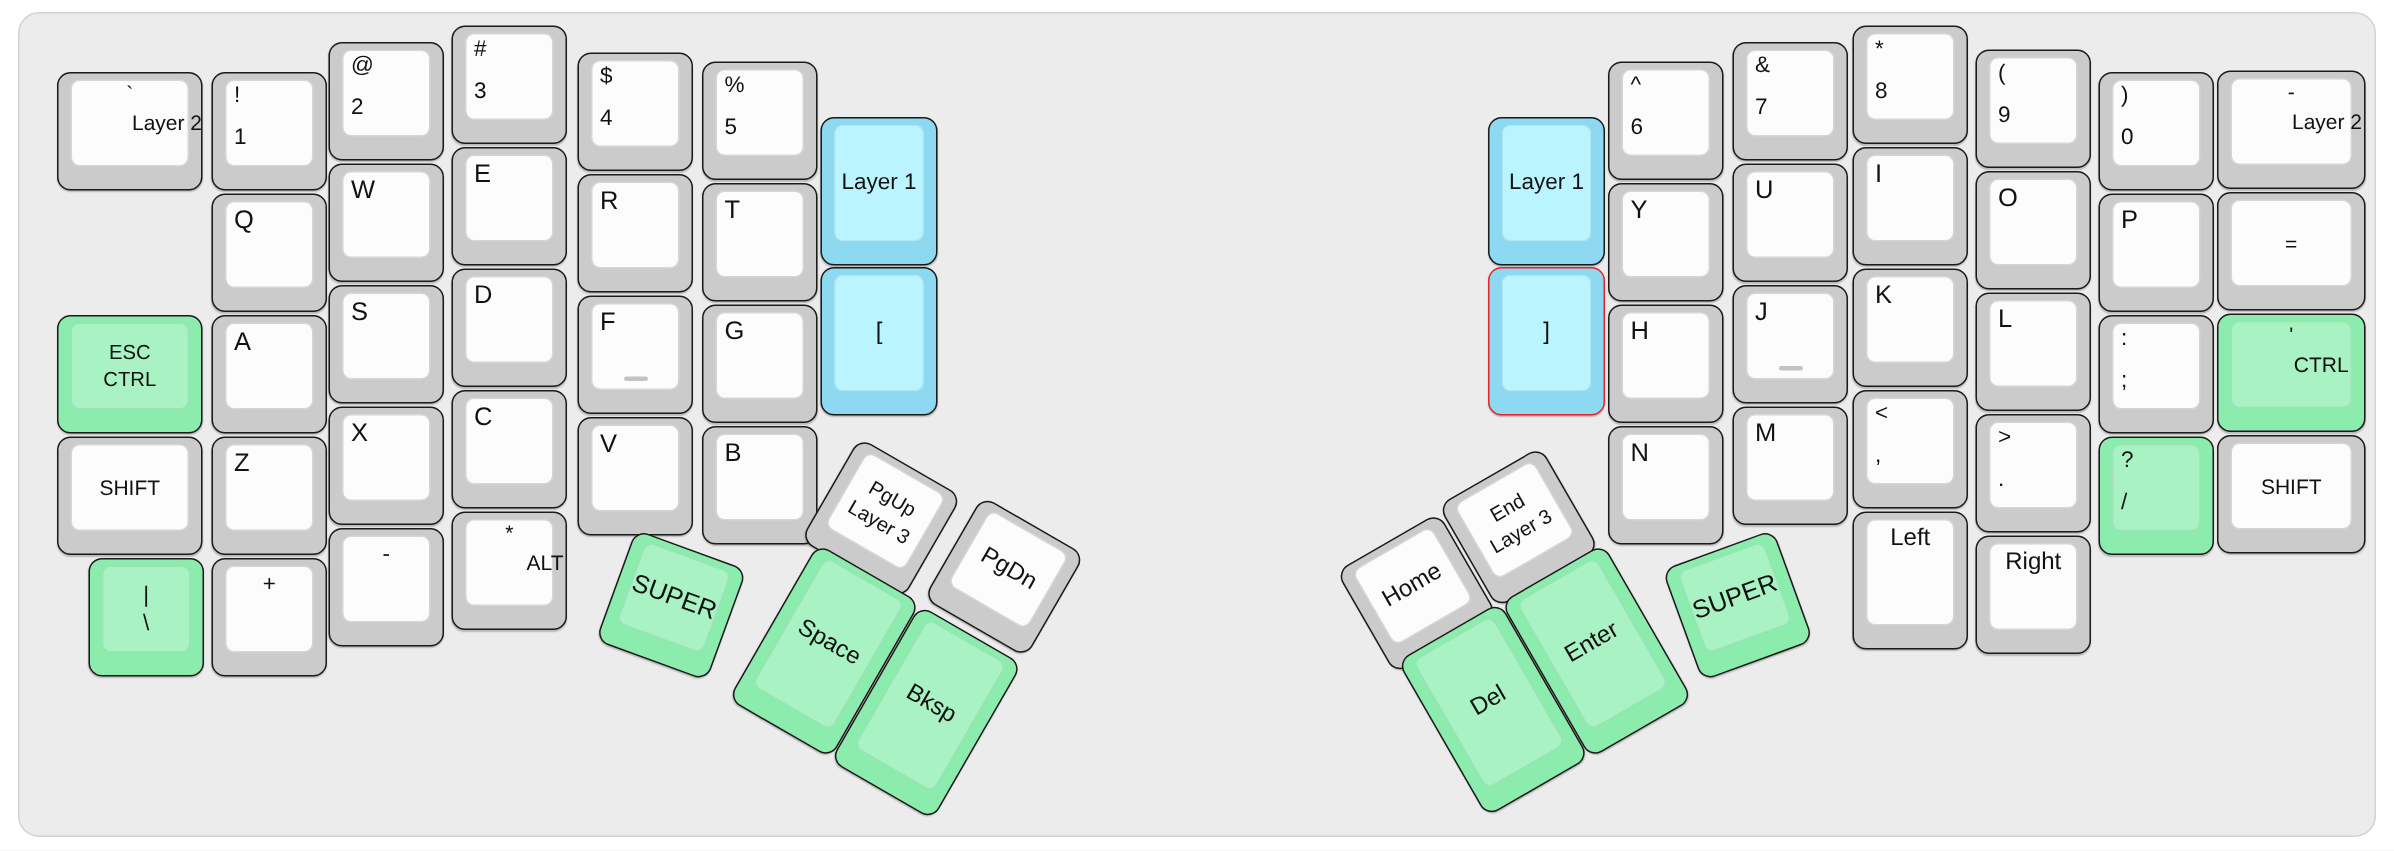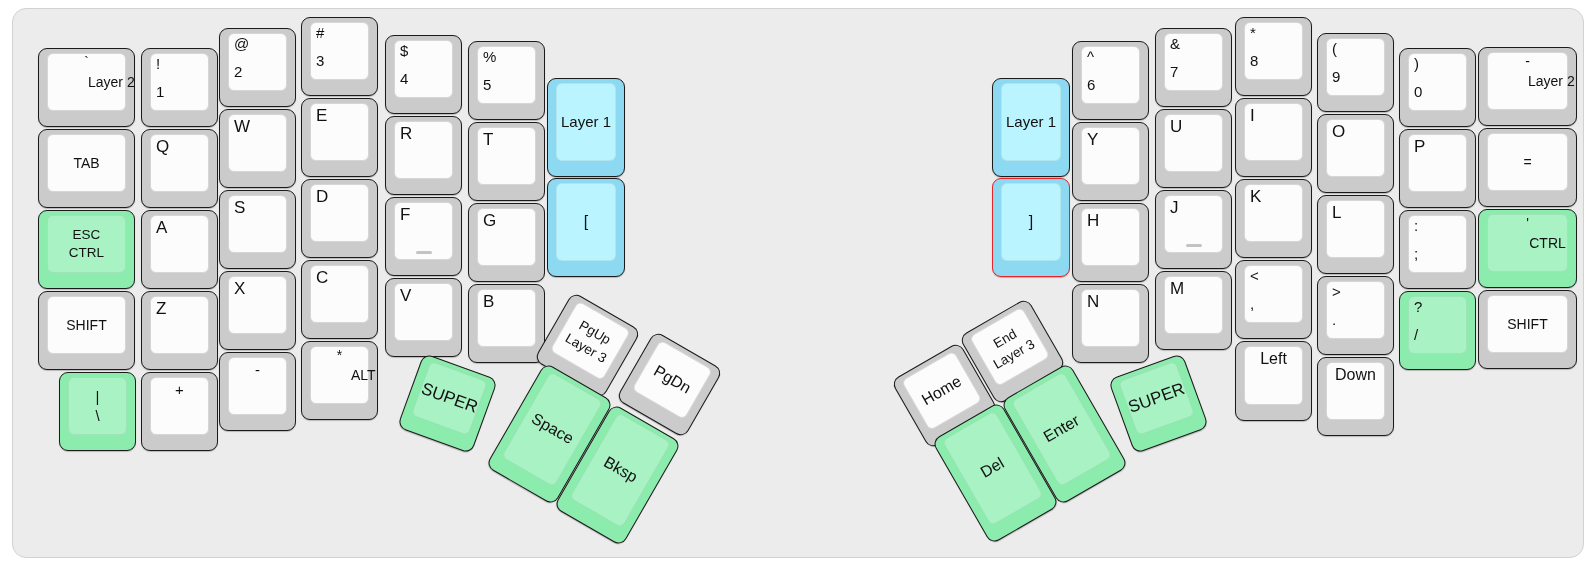--- a/index.html
+++ b/index.html
@@ -54,25 +54,20 @@
 <body>
 
 <div class="panel"></div>
 <div class="board" id="board">
     <div class="key white" style="left: 38px; top: 48px; width: 97px; height: 79px;">
       <div class="cap tick" style="font-size: 14px;">
         <span class="lbl l0">`</span>
         <span class="lbl l1">Layer 2</span>
       </div>
     </div>
-    <div class="key white" style="left: 38px; top: 129px; width: 97px; height: 79px;">
-      <div class="cap center" style="font-size: 14px;">
-        <span class="lbl l0">TAB</span>
-      </div>
-    </div>
     <div class="key green" style="left: 38px; top: 210px; width: 97px; height: 79px;">
       <div class="cap center2" style="font-size: 13.5px;">
         <span class="lbl l0">ESC</span>
         <span class="lbl l1">CTRL</span>
       </div>
     </div>
     <div class="key white" style="left: 38px; top: 291px; width: 97px; height: 79px;">
       <div class="cap center" style="font-size: 14px;">
         <span class="lbl l0">SHIFT</span>
       </div>
@@ -309,21 +304,21 @@
       <div class="cap letter" style="font-size: 17px;">
         <span class="lbl l0">K</span>
       </div>
     </div>
     <div class="key white" style="left: 1235px; top: 260px; width: 77px; height: 79px;">
       <div class="cap pair" style="font-size: 15px;">
         <span class="lbl l0">&lt;</span>
         <span class="lbl l1">,</span>
       </div>
     </div>
-    <div class="key white" style="left: 1235px; top: 341px; width: 77px; height: 80px;">
+    <div class="key white" style="left: 1235px; top: 341px; width: 77px; height: 92px;">
       <div class="cap topcenter" style="font-size: 16px;">
         <span class="lbl l0">Left</span>
       </div>
     </div>
     <div class="key white" style="left: 1317px; top: 33px; width: 77px; height: 79px;">
       <div class="cap pair" style="font-size: 15px;">
         <span class="lbl l0">(</span>
         <span class="lbl l1">9</span>
       </div>
     </div>
@@ -338,21 +333,21 @@
       </div>
     </div>
     <div class="key white" style="left: 1317px; top: 276px; width: 77px; height: 79px;">
       <div class="cap pair" style="font-size: 15px;">
         <span class="lbl l0">&gt;</span>
         <span class="lbl l1">.</span>
       </div>
     </div>
     <div class="key white" style="left: 1317px; top: 357px; width: 77px; height: 79px;">
       <div class="cap topcenter" style="font-size: 16px;">
-        <span class="lbl l0">Down</span>
+        <span class="lbl l0">Right</span>
       </div>
     </div>
     <div class="key white" style="left: 1399px; top: 48px; width: 77px; height: 79px;">
       <div class="cap pair" style="font-size: 15px;">
         <span class="lbl l0">)</span>
         <span class="lbl l1">0</span>
       </div>
     </div>
     <div class="key white" style="left: 1399px; top: 129px; width: 77px; height: 79px;">
       <div class="cap letter" style="font-size: 17px;">

